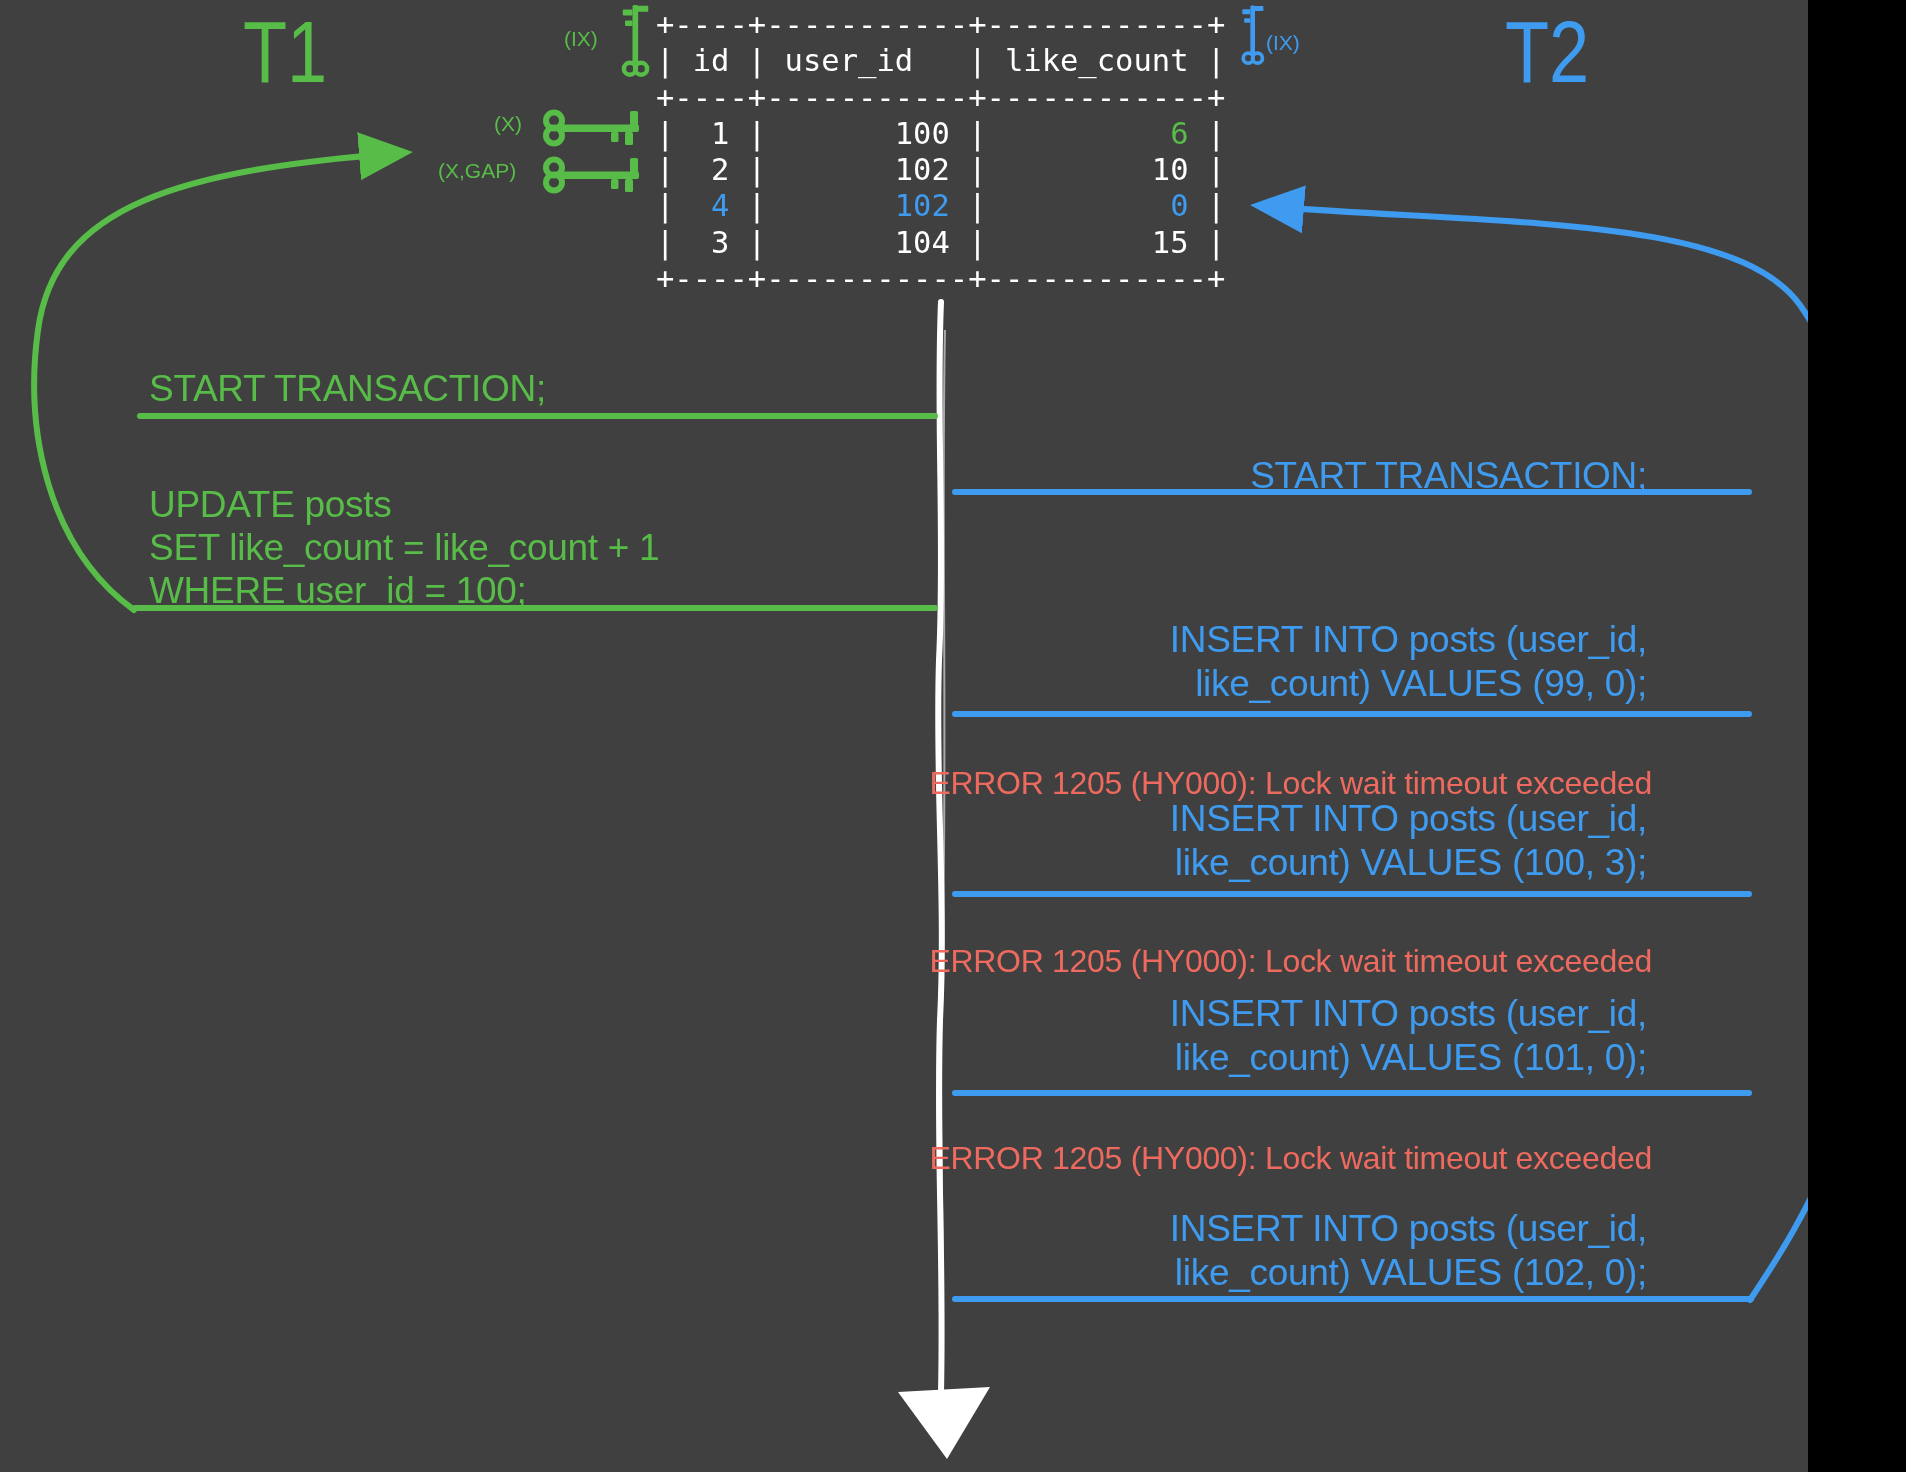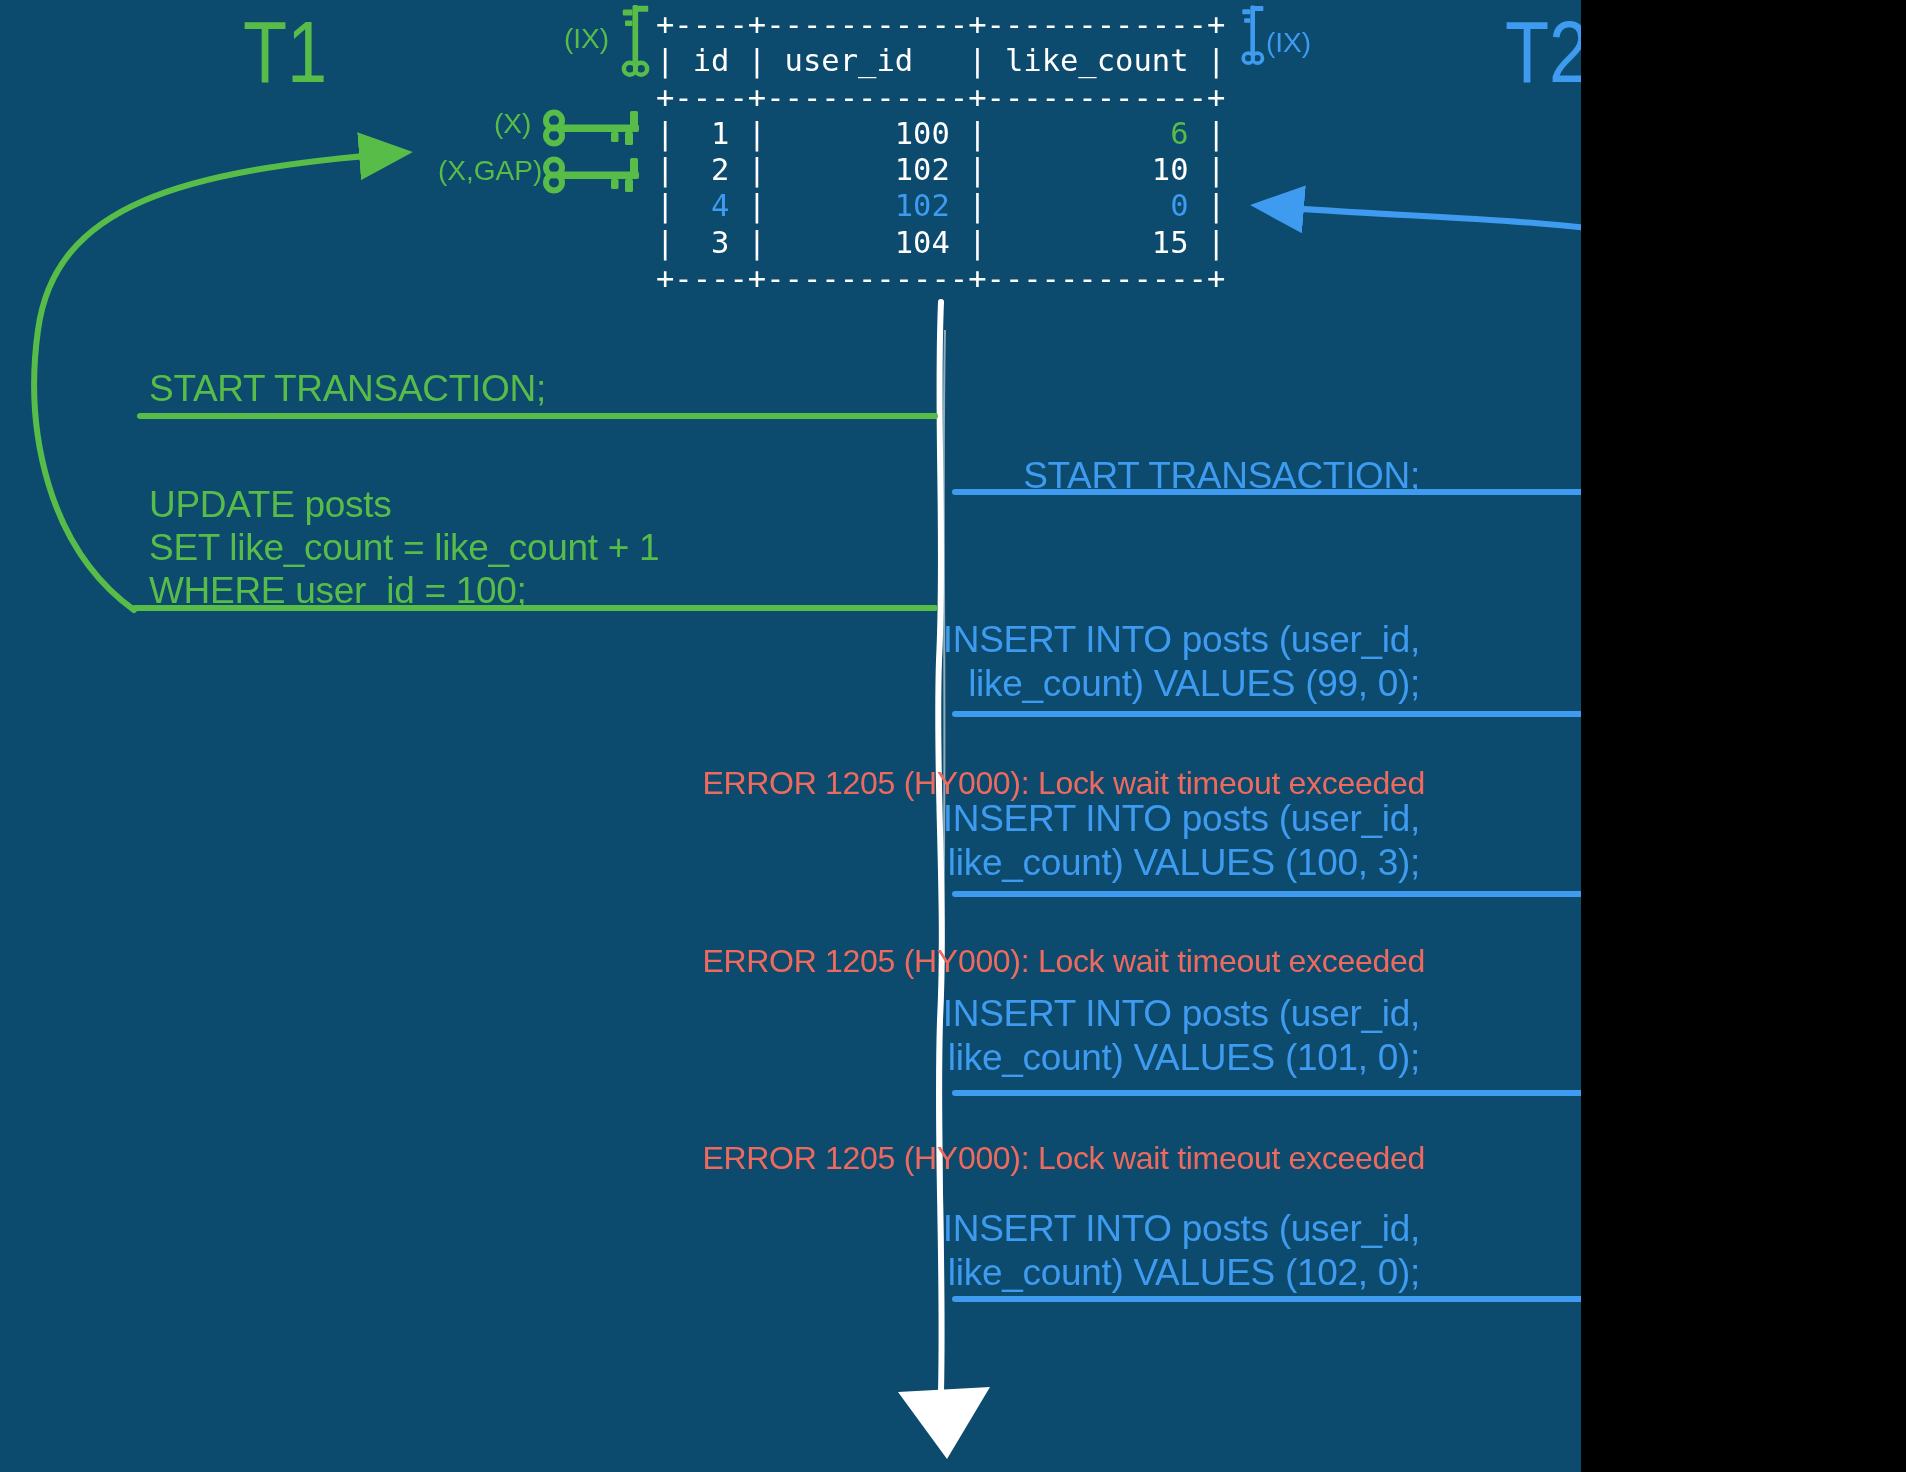--- a/index.html
+++ b/index.html
@@ -1,17 +1,17 @@
 <!DOCTYPE html>
 <html style="--green: #58bc48; --blue: #3e9bef; --red: #ee6a5e; --white: #ffffff;"><head>
 <meta charset="utf-8">
 <style>
   html,body{margin:0;padding:0;background:#000;}
   .canvas{
-    position:relative;width:1581px;height:1472px;background:#0c4a6e;overflow:hidden;
+    position:relative;width:1808px;height:1472px;background:#404040;overflow:hidden;
     font-family:"Liberation Sans",sans-serif;
   }
   .canvas svg.gfx{position:absolute;left:0;top:0;width:1906px;height:1472px;}
   .green{color:var(--green);}
   .blue{color:var(--blue);}
   .txn-label{position:absolute;font-size:88px;line-height:1;transform:scaleX(.82);transform-origin:left top;}
   .t1-label{left:243px;top:8px;color:var(--green);}
   .t2-label{left:1505px;top:8px;color:var(--blue);}
   .sql{position:absolute;font-size:37px;line-height:43px;letter-spacing:-.3px;}
   .sql.right-col{text-align:right;right:161px;line-height:44px;}
@@ -29,21 +29,21 @@
   .ul{position:absolute;height:6px;border-radius:3px;}
   .ul.g{background:var(--green);}
   .ul.b{background:var(--blue);}
   .gu1{left:137px;top:413px;width:801px;}
   .gu2{left:132px;top:605px;width:806px;}
   .bu0{left:952px;top:489px;width:800px;}
   .bu1{left:952px;top:711px;width:800px;}
   .bu2{left:952px;top:891px;width:800px;}
   .bu3{left:952px;top:1090px;width:800px;}
   .bu4{left:952px;top:1296px;width:802px;}
-  .lock-label{position:absolute;font-size:28px;line-height:30px;white-space:nowrap;}
+  .lock-label{position:absolute;font-size:21px;line-height:30px;white-space:nowrap;}
   .lk-t1-ix{left:564px;top:24px;color:var(--green);}
   .lk-x{left:494px;top:109px;color:var(--green);}
   .lk-xgap{left:438px;top:156px;color:var(--green);}
   .lk-t2-ix{left:1266px;top:28px;color:var(--blue);}
   .ascii-table{
     position:absolute;left:656px;top:7px;margin:0;
     font-family:"DejaVu Sans Mono",monospace;font-size:30.5px;line-height:36.3px;
     color:var(--white);
   }
   .stroke-green{stroke:var(--green);}

